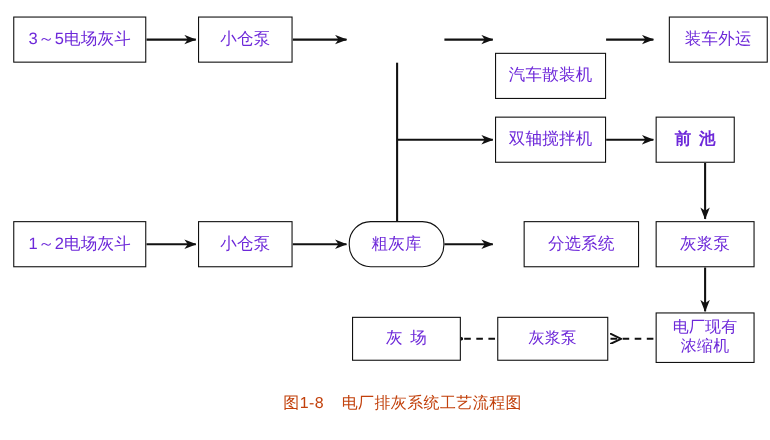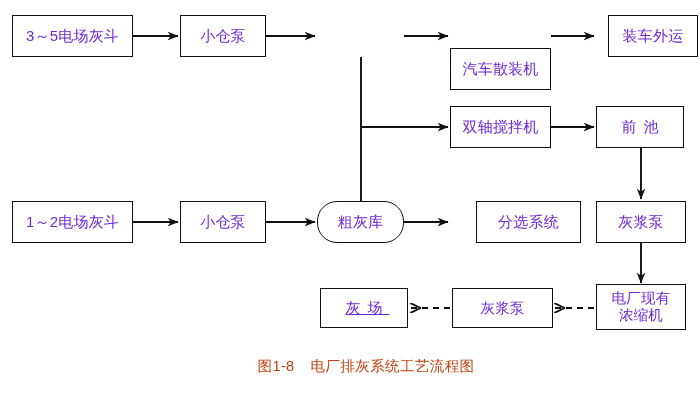--- a/index.html
+++ b/index.html
@@ -111,33 +111,33 @@
 
   <div class="node" style="left:180px; top:15px; width:86px; height:42px;">小仓泵</div>
 
 
   <div class="node" style="left:450px; top:15px; width:101px; height:42px;margin-top:33px;">汽车散装机</div>
 
   <div class="node" style="left:596px; top:15px; width:90px; height:42px;margin-left:12px;">装车外运</div>
 
   <div class="node" style="left:450px; top:106px; width:101px; height:42px;">双轴搅拌机</div>
 
-  <div class="node wide-space" style="left:596px; top:106px; width:88px; height:42px;">前池</div>
+  <div class="node wide-space" style="left:596px; top:106px; width:72px; height:42px;font-weight:bold;">前池</div>
 
   <div class="node" style="left:12px; top:201px; width:121px; height:42px;">1～2电场灰斗</div>
 
   <div class="node" style="left:180px; top:201px; width:86px; height:42px;">小仓泵</div>
 
   <div class="node" style="left:317px; top:201px; width:87px; height:42px;border-radius:20px;">粗灰库</div>
 
   <div class="node" style="left:476px; top:201px; width:105px; height:42px;">分选系统</div>
 
   <div class="node" style="left:596px; top:201px; width:90px; height:42px;">灰浆泵</div>
 
-  <div class="node wide-space" style="left:320px; top:288px; width:88px; height:40px;text-decoration:underline;">灰场</div>
+  <div class="node wide-space" style="left:320px; top:288px; width:99px; height:40px;">灰场</div>
 
   <div class="node smallish" style="left:452px; top:288px; width:101px; height:40px;">灰浆泵</div>
 
   <div class="node two-line" style="left:596px; top:284px; width:90px; height:46px;">电厂现有
 浓缩机</div>
 
   <div class="caption">
     <span>图1-8</span><span class="cap-gap"></span><span>电厂排灰系统工艺流程图</span>
   </div>
 

